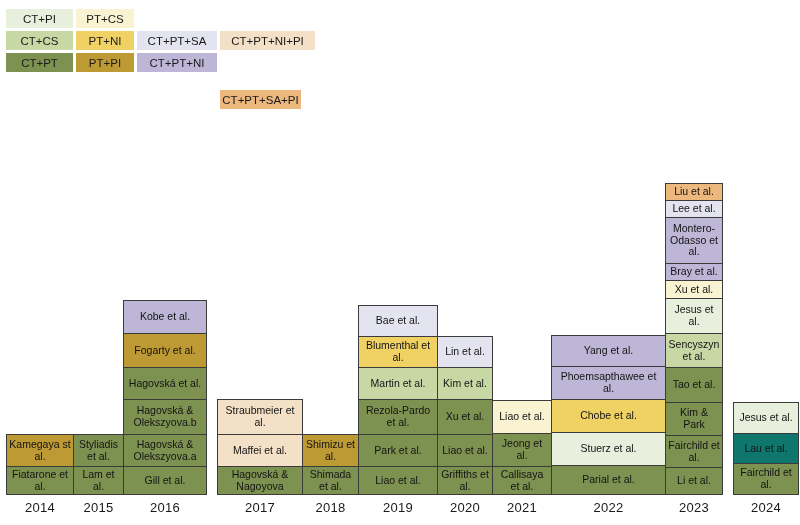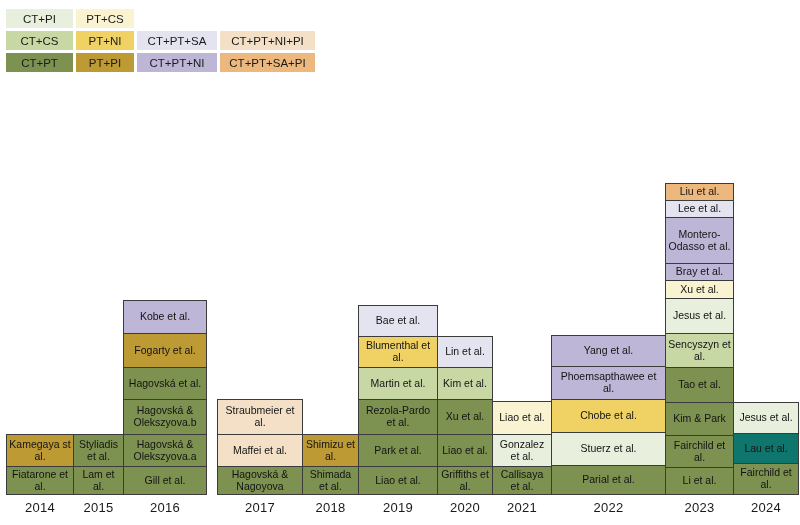--- a/index.html
+++ b/index.html
@@ -45,21 +45,21 @@
       <div class="legend-row">
         <div class="legend-cell" style="width: 67px; background: rgb(200, 216, 165);">CT+CS</div>
         <div class="legend-cell" style="width: 58px; background: rgb(240, 210, 100);">PT+NI</div>
         <div class="legend-cell" style="width: 80px; background: rgb(228, 227, 240);">CT+PT+SA</div>
         <div class="legend-cell" style="width: 95px; background: rgb(244, 224, 198);">CT+PT+NI+PI</div>
       </div>
       <div class="legend-row">
         <div class="legend-cell" style="width: 67px; background: rgb(125, 145, 80);">CT+PT</div>
         <div class="legend-cell" style="width: 58px; background: rgb(189, 154, 52);">PT+PI</div>
         <div class="legend-cell" style="width: 80px; background: rgb(189, 182, 214);">CT+PT+NI</div>
-        <div class="legend-cell" style="width: 95px; background: rgb(237, 184, 126);">CT+PT+SA+PI</div>
+        <div class="legend-cell" style="width: 81px; background: rgb(237, 184, 126); margin-top: 37px;">CT+PT+SA+PI</div>
       </div>
     </div>
   <div id="chart">
       <div class="year-col" style="left: 6px; width: 68px; bottom: 4px;">
         <div class="cells">
           <div class="study-cell" title="" style="height: 33px; flex: 0 0 33px; background: rgb(189, 154, 52);">Kamegaya st al.</div>
           <div class="study-cell" title="" style="height: 29px; flex: 0 0 29px; background: rgb(125, 145, 80);">Fiatarone et al.</div>
         </div>
         <div class="year-label">2014</div>
       </div>
@@ -113,36 +113,36 @@
           <div class="study-cell" title="" style="height: 33px; flex: 0 0 33px; background: rgb(200, 216, 165);">Kim et al.</div>
           <div class="study-cell" title="" style="height: 36px; flex: 0 0 36px; background: rgb(125, 145, 80);">Xu et al.</div>
           <div class="study-cell" title="" style="height: 33px; flex: 0 0 33px; background: rgb(125, 145, 80);">Liao et al.</div>
           <div class="study-cell" title="" style="height: 29px; flex: 0 0 29px; background: rgb(125, 145, 80);">Griffiths et al.</div>
         </div>
         <div class="year-label">2020</div>
       </div>
       <div class="year-col" style="left: 492px; width: 60px; bottom: 4px;">
         <div class="cells">
           <div class="study-cell" title="" style="height: 34px; flex: 0 0 34px; background: rgb(250, 243, 210);">Liao et al.</div>
-          <div class="study-cell" title="" style="height: 33px; flex: 0 0 33px; background: rgb(232, 239, 221);">Gonzalez et al.</div>
+          <div class="study-cell" title="" style="height: 34px; flex: 0 0 34px; background: rgb(125, 145, 80);">Jeong et al.</div>
           <div class="study-cell" title="" style="height: 29px; flex: 0 0 29px; background: rgb(125, 145, 80);">Callisaya et al.</div>
         </div>
         <div class="year-label">2021</div>
       </div>
       <div class="year-col" style="left: 551px; width: 115px; bottom: 4px;">
         <div class="cells">
           <div class="study-cell" title="" style="height: 32px; flex: 0 0 32px; background: rgb(189, 182, 214);">Yang et al.</div>
           <div class="study-cell" title="" style="height: 34px; flex: 0 0 34px; background: rgb(189, 182, 214);">Phoemsapthawee et al.</div>
           <div class="study-cell" title="" style="height: 34px; flex: 0 0 34px; background: rgb(240, 210, 100);">Chobe et al.</div>
           <div class="study-cell" title="" style="height: 34px; flex: 0 0 34px; background: rgb(232, 239, 221);">Stuerz et al.</div>
           <div class="study-cell" title="" style="height: 30px; flex: 0 0 30px; background: rgb(125, 145, 80);">Parial et al.</div>
         </div>
         <div class="year-label">2022</div>
       </div>
-      <div class="year-col" style="left: 665px; width: 69px; bottom: 4px;">
+      <div class="year-col" style="left: 665px; width: 58px; bottom: 4px;">
         <div class="cells">
           <div class="study-cell" title="" style="height: 18px; flex: 0 0 18px; background: rgb(237, 184, 126);">Liu et al.</div>
           <div class="study-cell" title="" style="height: 18px; flex: 0 0 18px; background: rgb(228, 227, 240);">Lee et al.</div>
           <div class="study-cell" title="" style="height: 47px; flex: 0 0 47px; background: rgb(189, 182, 214);">Montero-Odasso et al.</div>
           <div class="study-cell" title="" style="height: 18px; flex: 0 0 18px; background: rgb(189, 182, 214);">Bray et al.</div>
           <div class="study-cell" title="" style="height: 19px; flex: 0 0 19px; background: rgb(250, 243, 210);">Xu et al.</div>
           <div class="study-cell" title="" style="height: 36px; flex: 0 0 36px; background: rgb(232, 239, 221);">Jesus et al.</div>
           <div class="study-cell" title="" style="height: 35px; flex: 0 0 35px; background: rgb(200, 216, 165);">Sencyszyn et al.</div>
           <div class="study-cell" title="" style="height: 36px; flex: 0 0 36px; background: rgb(125, 145, 80);">Tao et al.</div>
           <div class="study-cell" title="" style="height: 34px; flex: 0 0 34px; background: rgb(125, 145, 80);">Kim &amp; Park</div>

